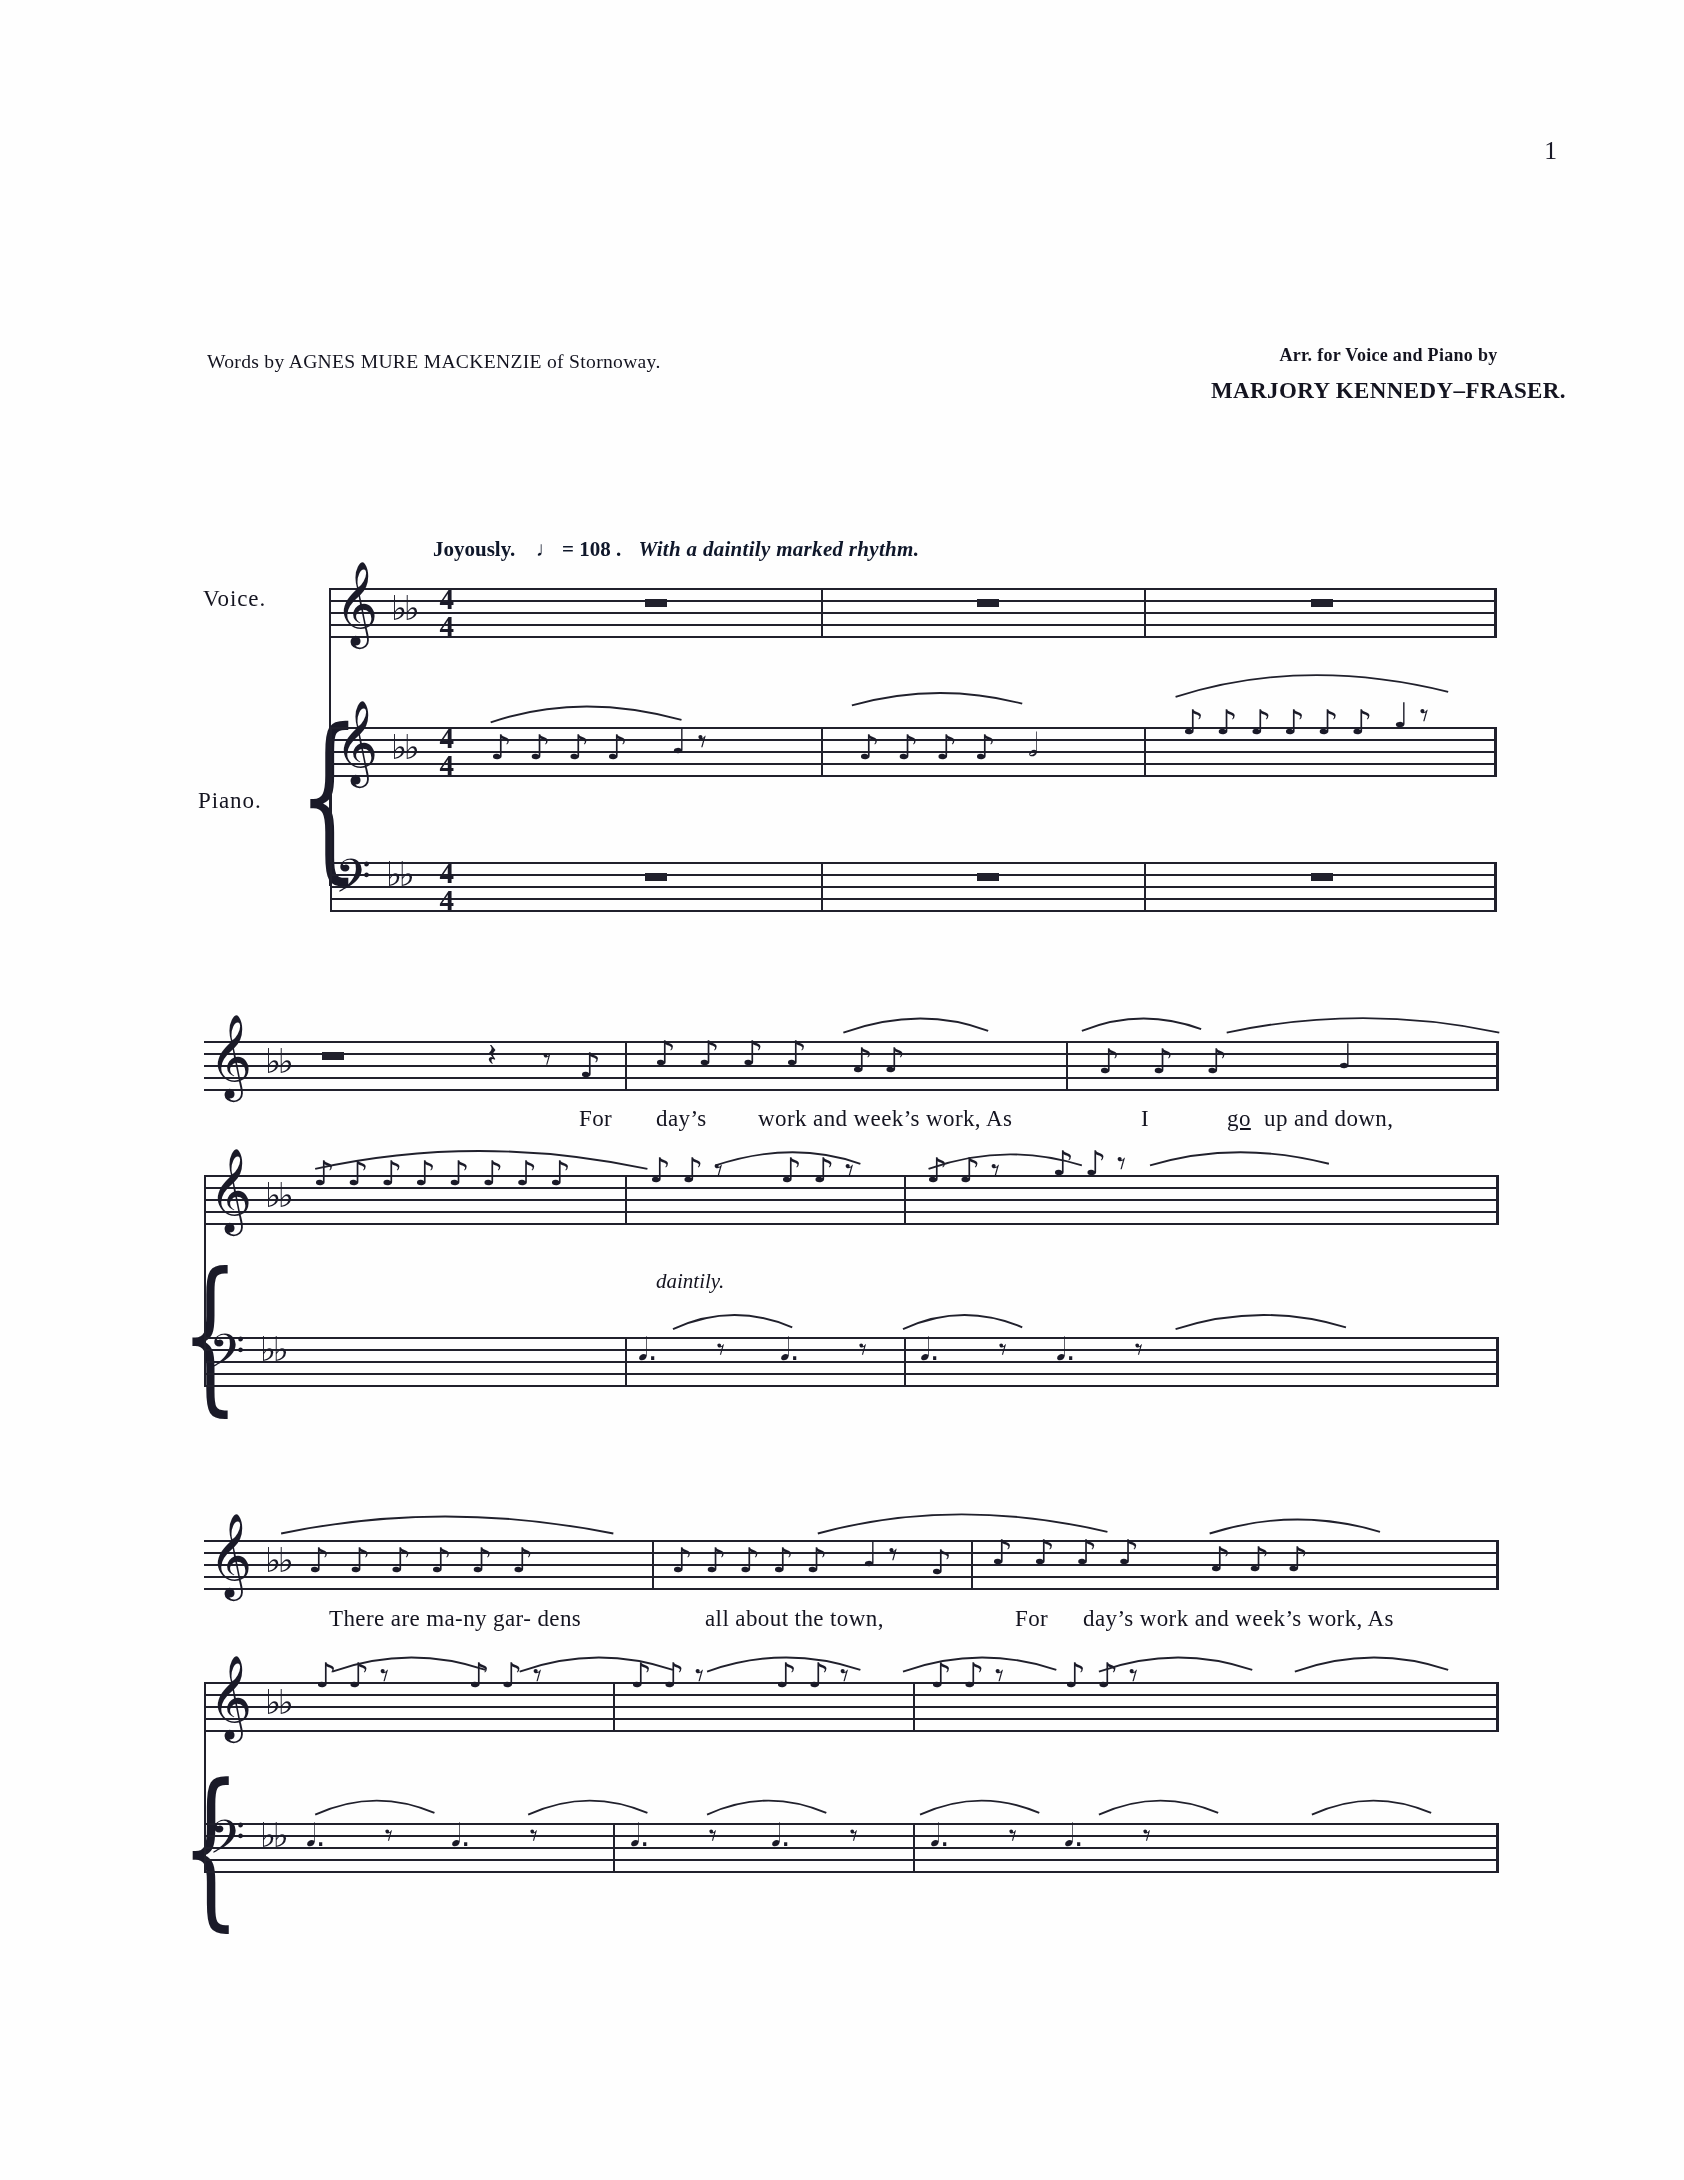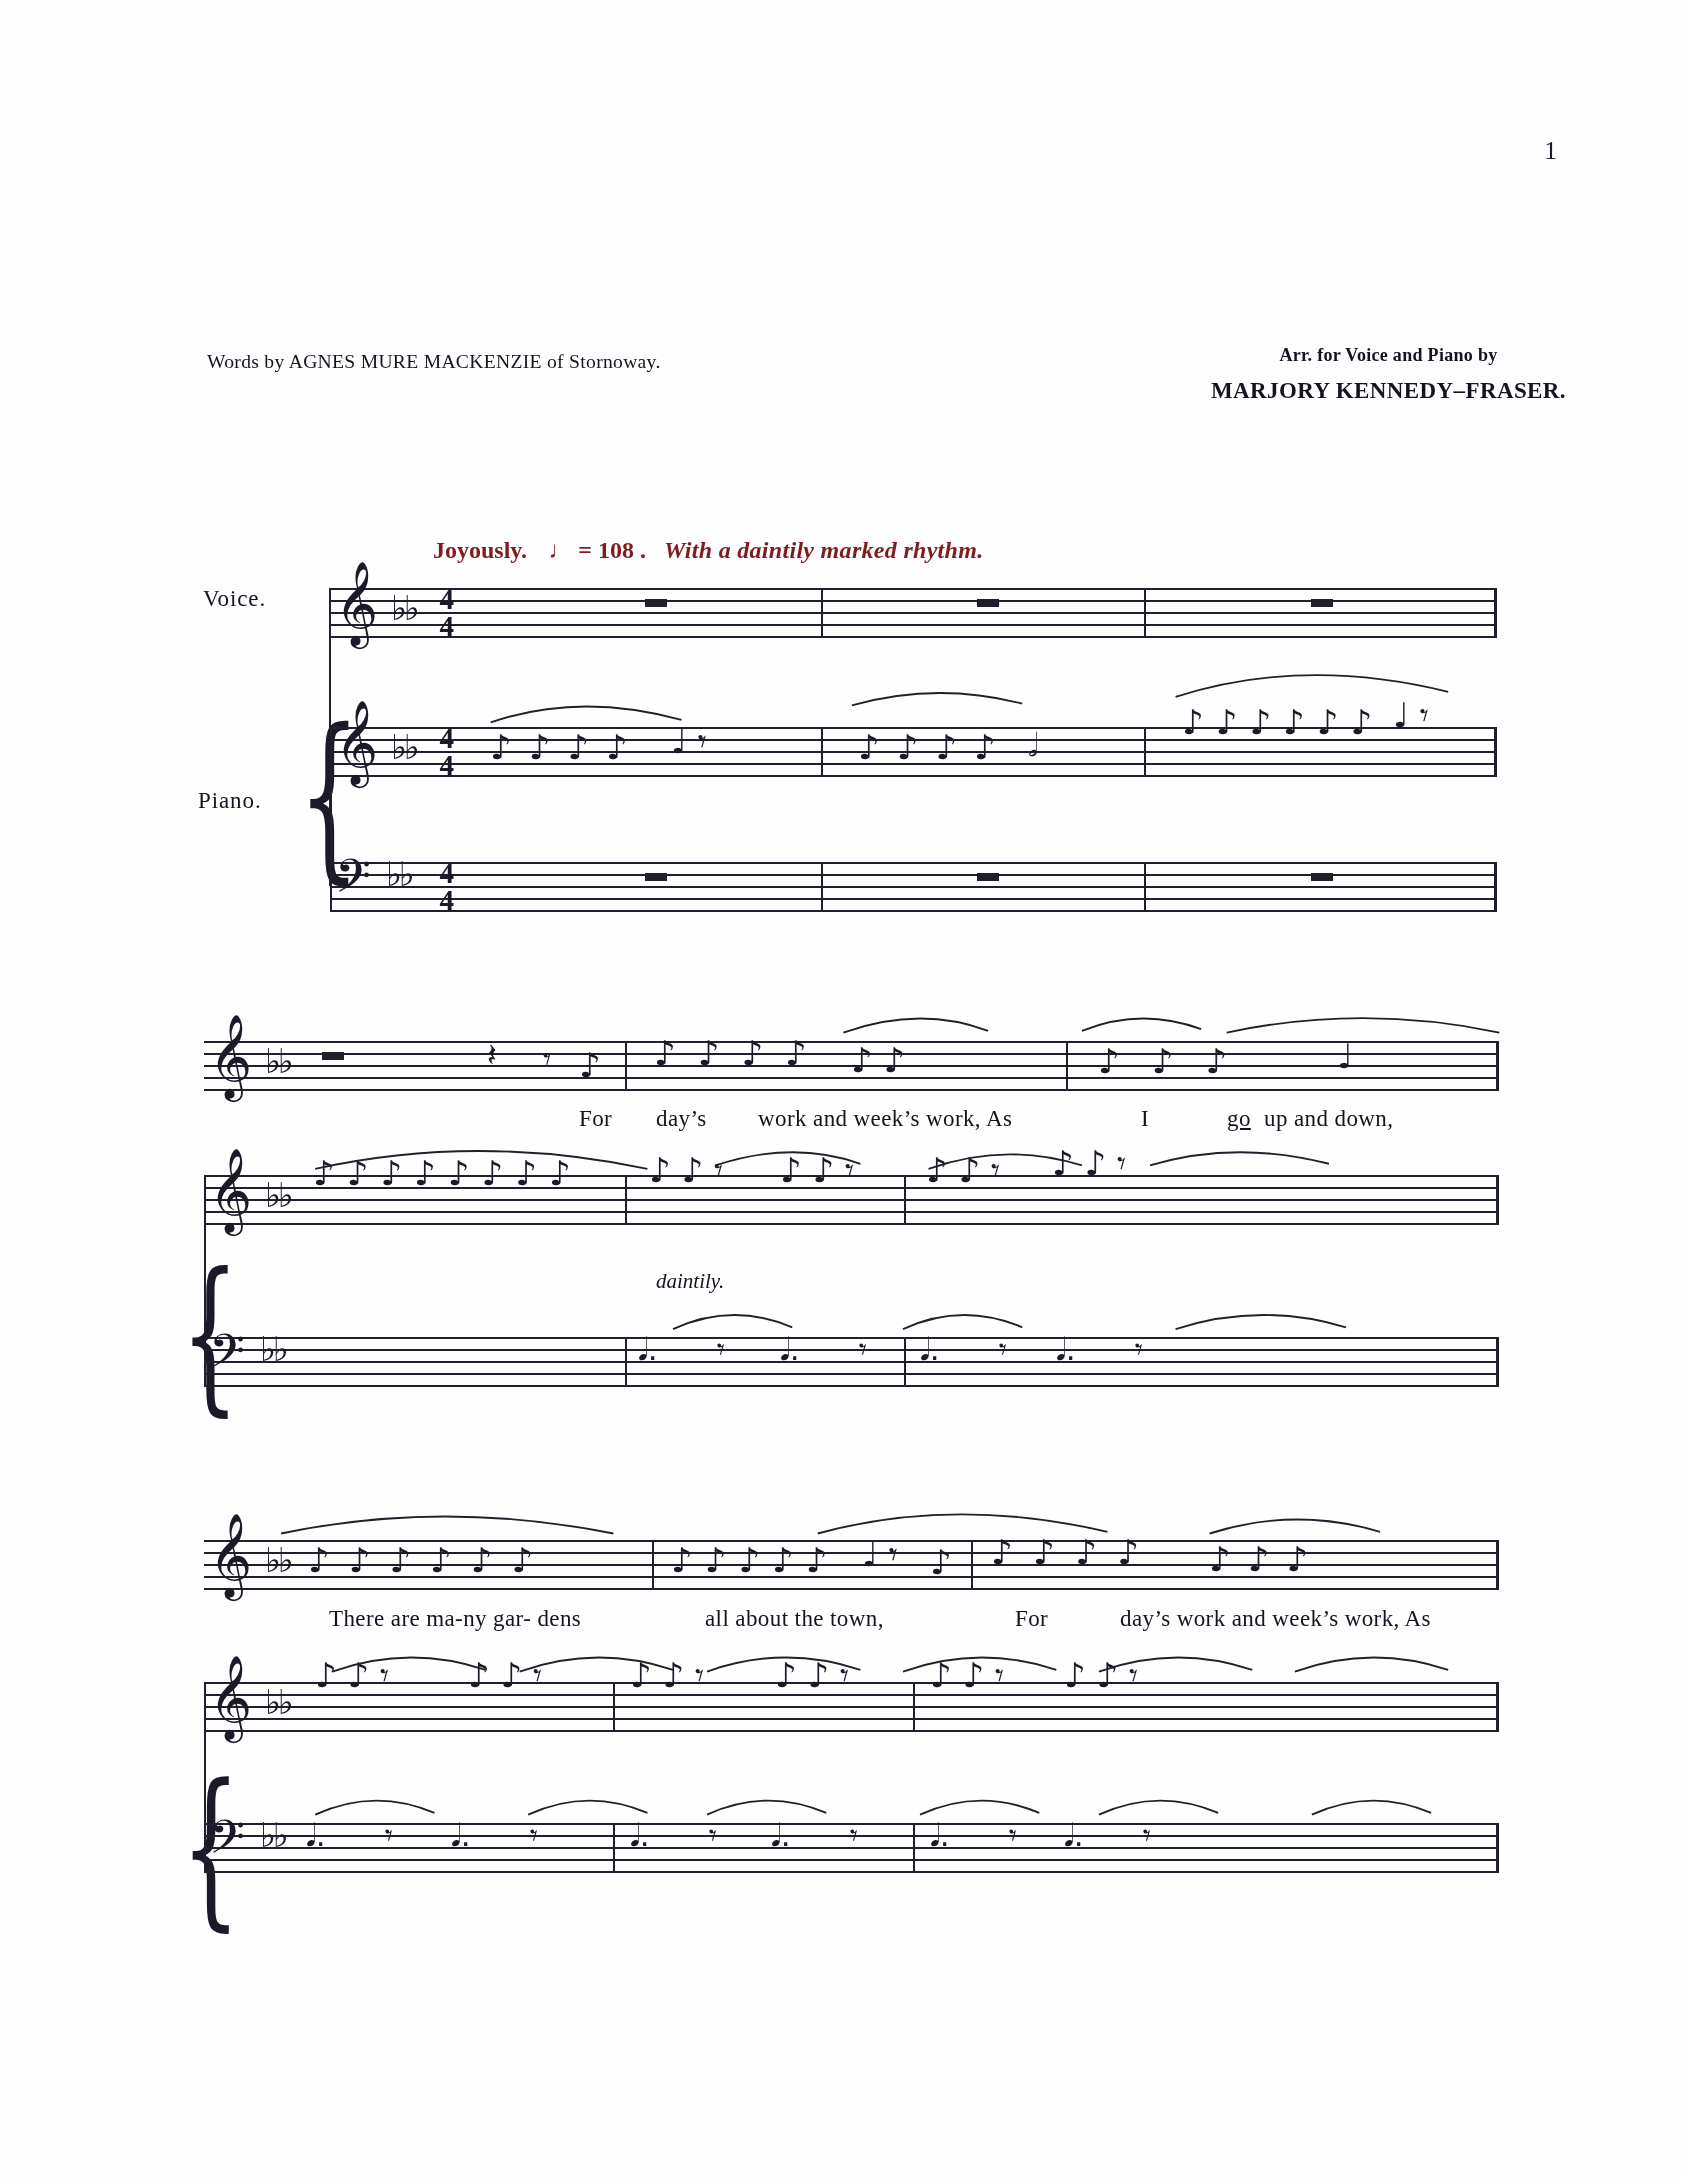--- a/index.html
+++ b/index.html
@@ -76,24 +76,24 @@
     font-size: 23px;
     letter-spacing: 0.4px;
     margin-top: 3.4px;
   }
 
   
   .tempo-row {
     position: absolute;
     top: 537px;
     left: 433px;
-    font-size: 24px;
+    font-size: 21px;
     font-weight: 700;
     white-space: nowrap;
-    color: #7f1d1d;
+    color: #0f172a;
     text-align: center;
   }
   .tempo-row .metro {
     font-weight: 700;
     font-family: "Liberation Serif", serif;
   }
   .tempo-row .expr {
     font-style: italic;
     font-weight: 700;
     margin-left: 12px;
@@ -407,21 +407,21 @@
       <div class="barline" style="left:767px; top:0; height:49px;"></div>
       <div class="noteglyphs" style="left:787px; top:-5.1px; font-size:34px; letter-spacing:20.4px;">♪♪♪♪</div>
       <div class="noteglyphs" style="left:1005px; top:1.7px; font-size:34px; letter-spacing:17px;">♪♪♪</div>
       <div class="barline thick" style="right:0; top:0; height:49px;"></div>
     </div>
 
     <div class="lyrics" style="top:1606px; left:0; width:100%;">
       <span style="position:absolute; left:290px;margin-left:39px;">There are ma-ny gar- dens</span>
       <span style="position:absolute; left:705px;">all about the town,</span>
       <span style="position:absolute; left:1015px;">For</span>
-      <span style="position:absolute; left:1083px;margin-left:37px;">day’s work and week’s work, As</span>
+      <span style="position:absolute; left:1083px;">day’s work and week’s work, As</span>
     </div>
 
     <div class="brace" style="left:181px; top:1762px; font-size:170px;">{</div>
 
     <div class="stave" style="left:204px; top:1682px; width:1295px; height:49px;">
       <div class="line l0"></div>
         <div class="line l1"></div>
         <div class="line l2"></div>
         <div class="line l3"></div>
         <div class="line l4"></div>

